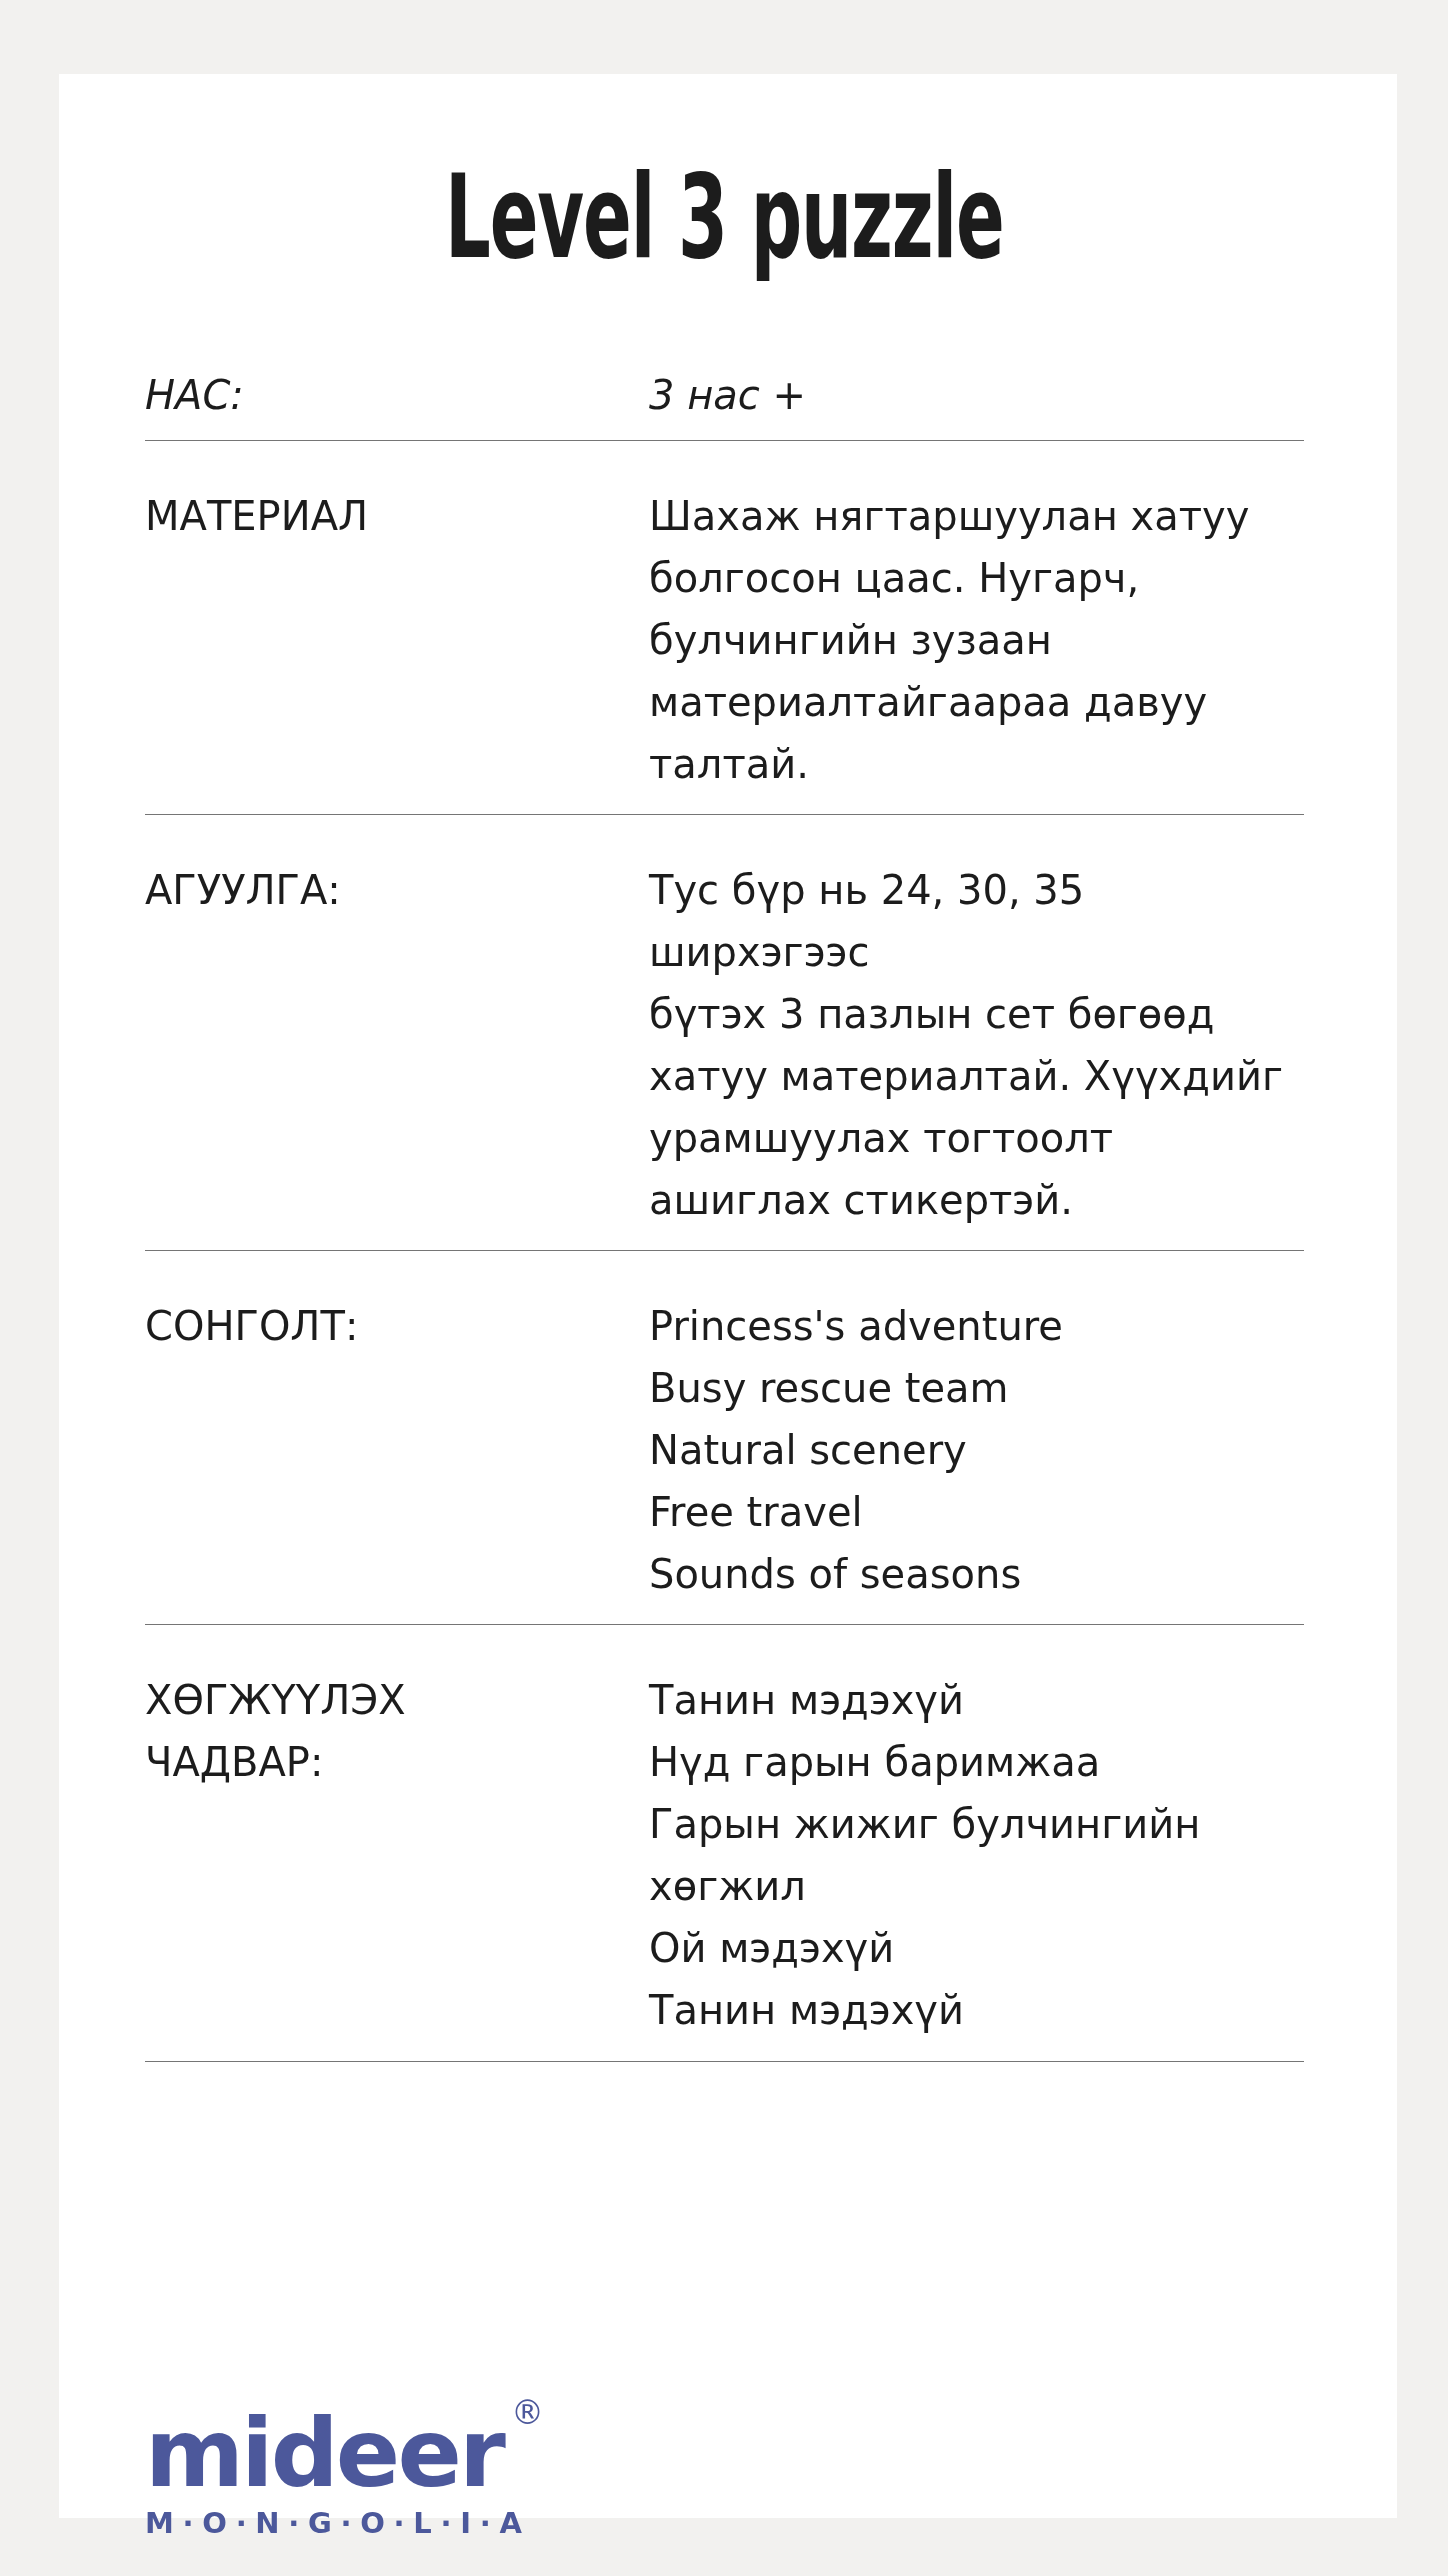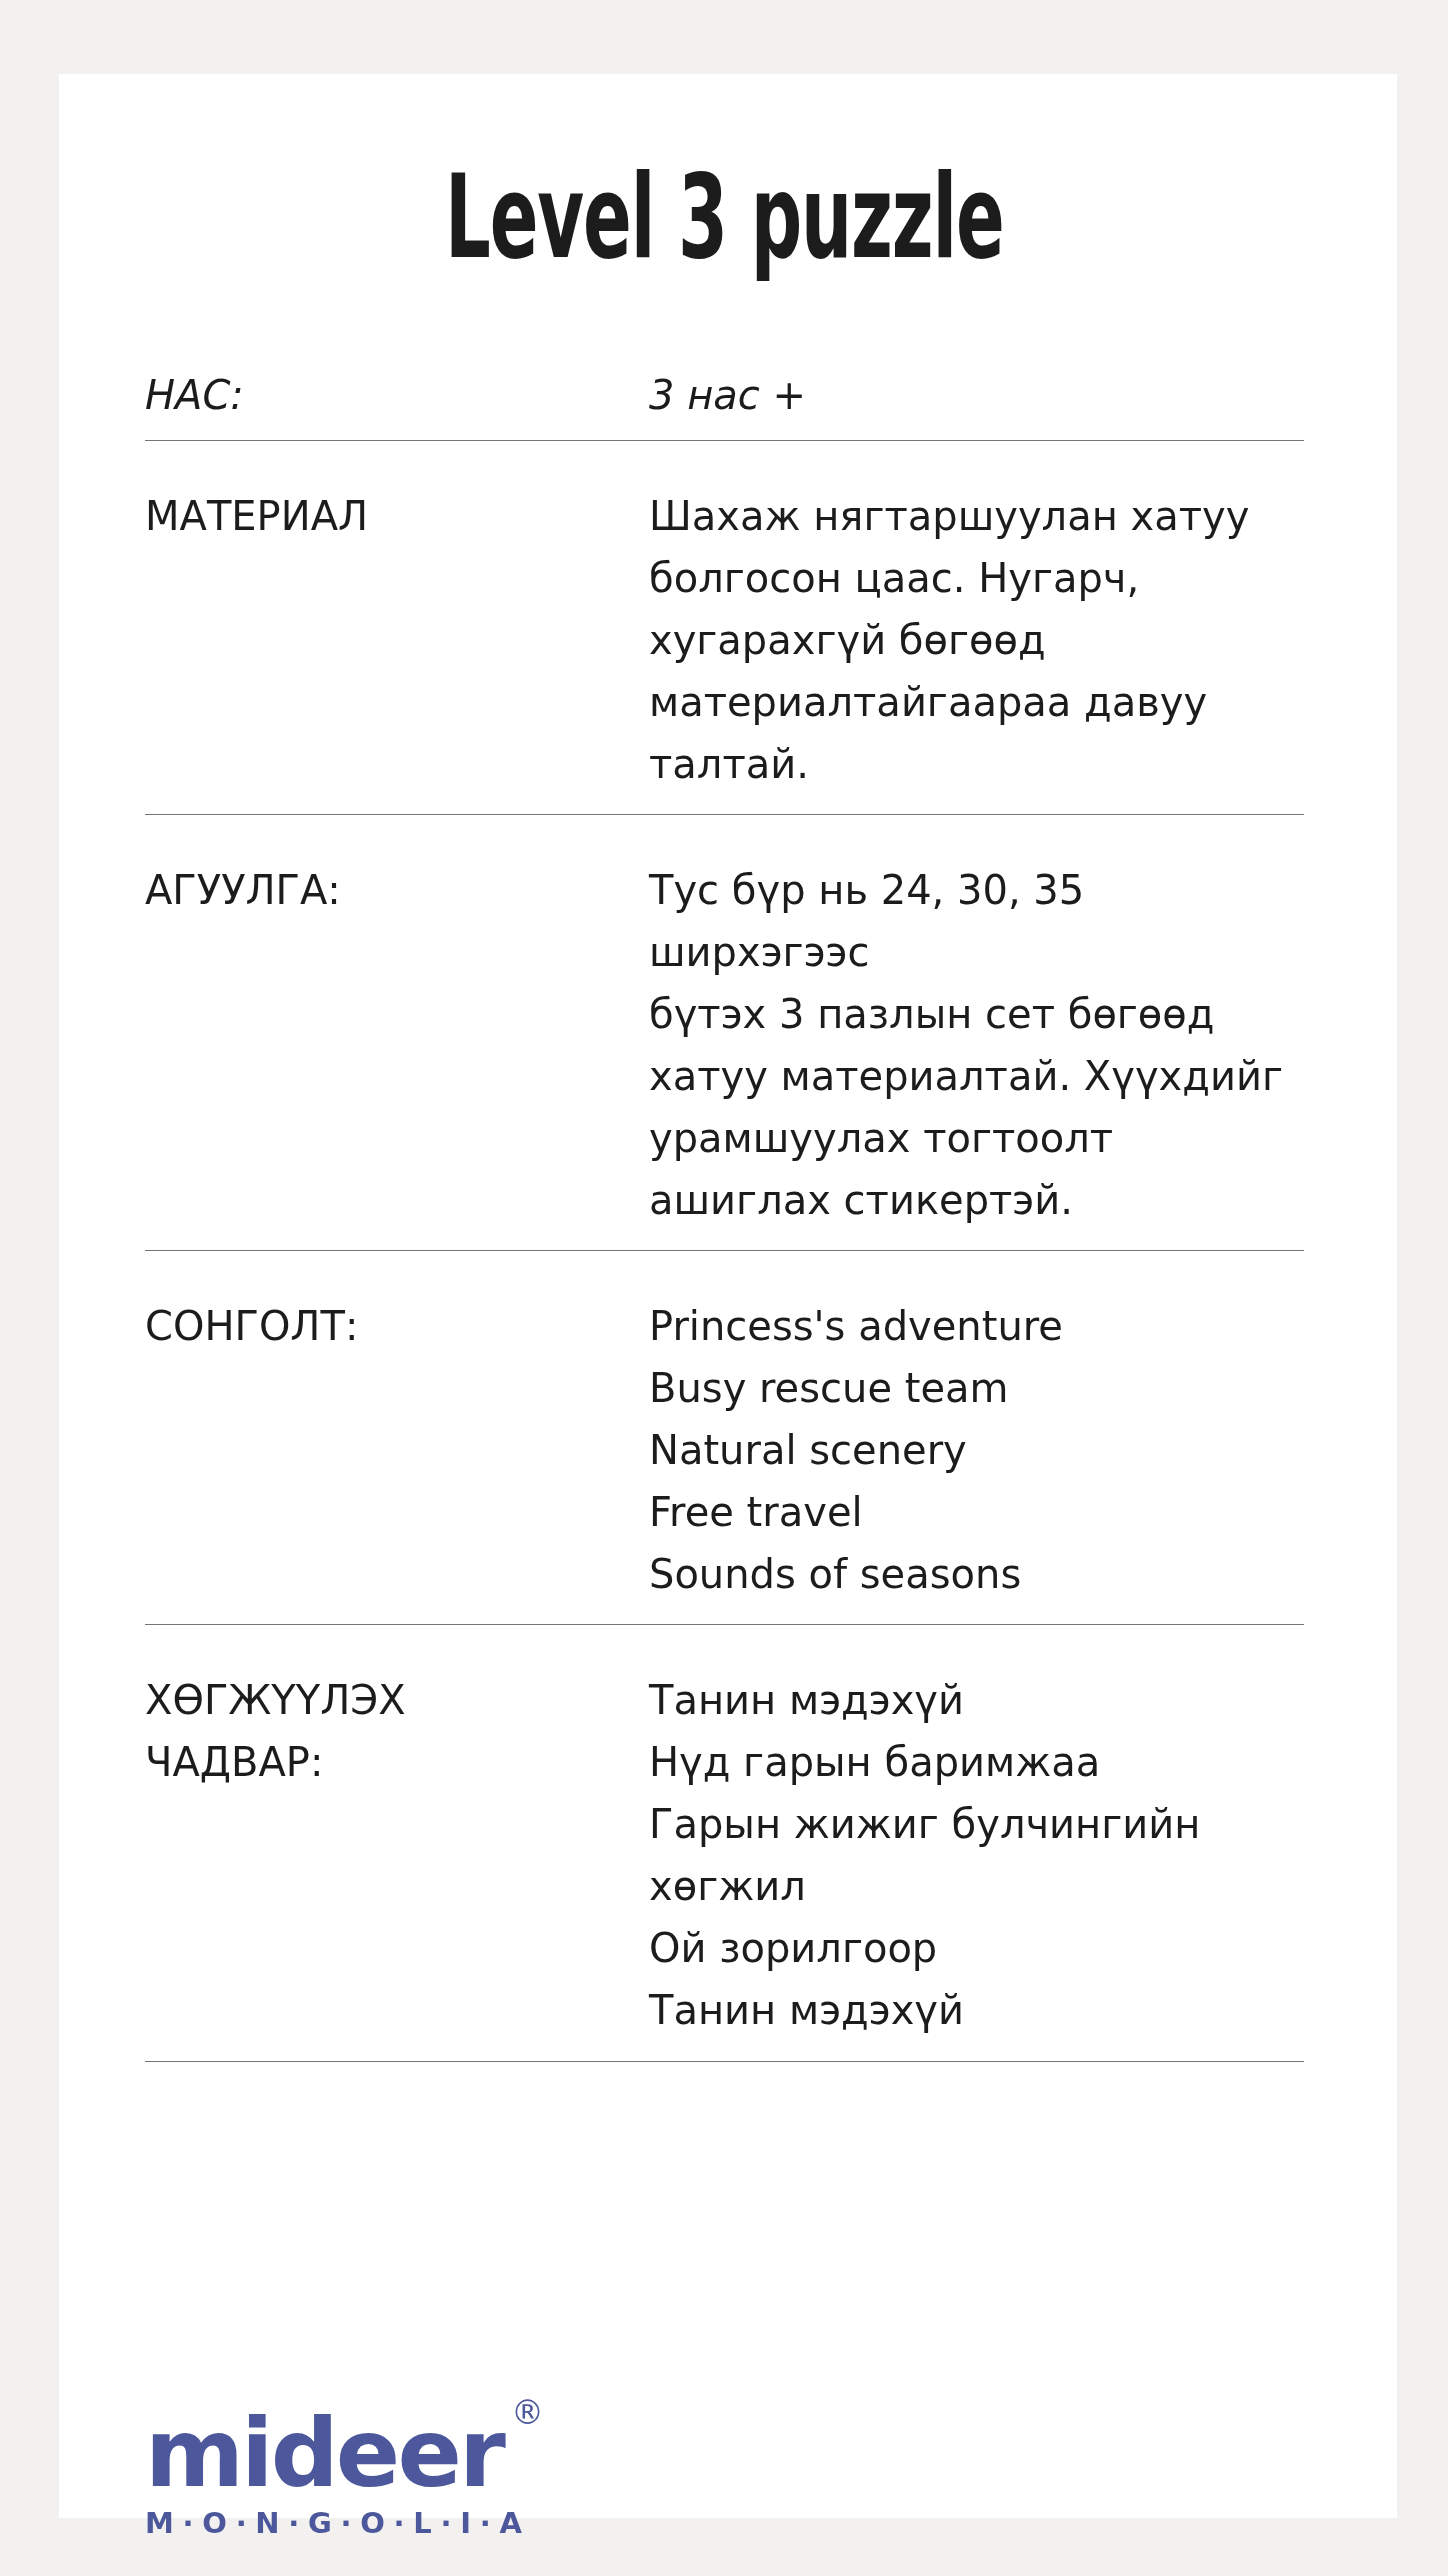--- a/index.html
+++ b/index.html
@@ -105,21 +105,21 @@
           </div>
   </div>
 
   <div class="row">
     <div class="row-label">
             <div>МАТЕРИАЛ</div>
           </div>
     <div class="row-value">
             <div>Шахаж нягтаршуулан хатуу</div>
             <div>болгосон цаас. Нугарч,</div>
-            <div>хугарахгүй бөгөөд</div>
+            <div>булчингийн зузаан</div>
             <div>материалтайгаараа давуу</div>
             <div>талтай.</div>
           </div>
   </div>
 
   <div class="row">
     <div class="row-label">
             <div>АГУУЛГА:</div>
           </div>
     <div class="row-value">
@@ -147,21 +147,21 @@
   <div class="row">
     <div class="row-label">
             <div>ХӨГЖҮҮЛЭХ</div>
             <div>ЧАДВАР:</div>
           </div>
     <div class="row-value">
             <div>Танин мэдэхүй</div>
             <div>Нүд гарын баримжаа</div>
             <div>Гарын жижиг булчингийн</div>
             <div>хөгжил</div>
-            <div>Ой зорилгоор</div>
+            <div>Ой мэдэхүй</div>
             <div>Танин мэдэхүй</div>
           </div>
   </div>
 </div>
 
     <div class="logo">
       <div class="logo-word">
         <span>mideer</span>
         <span class="reg">®</span>
       </div>

